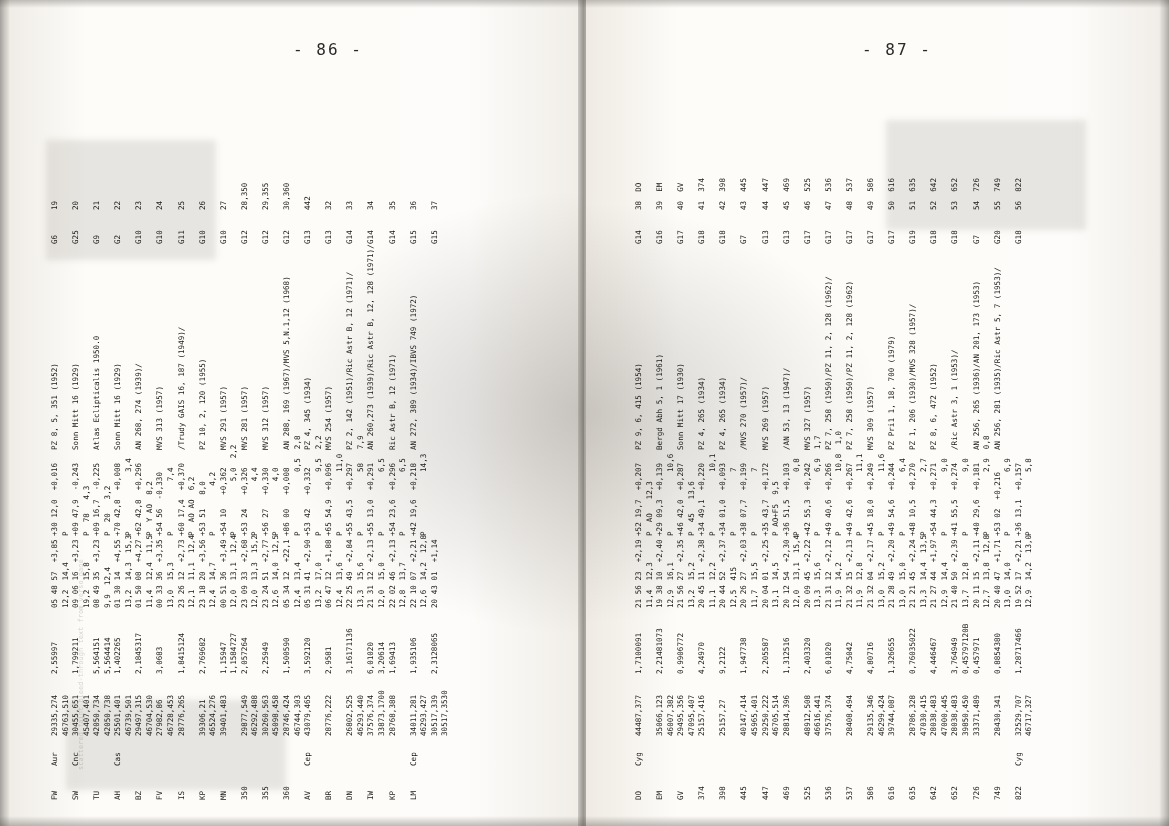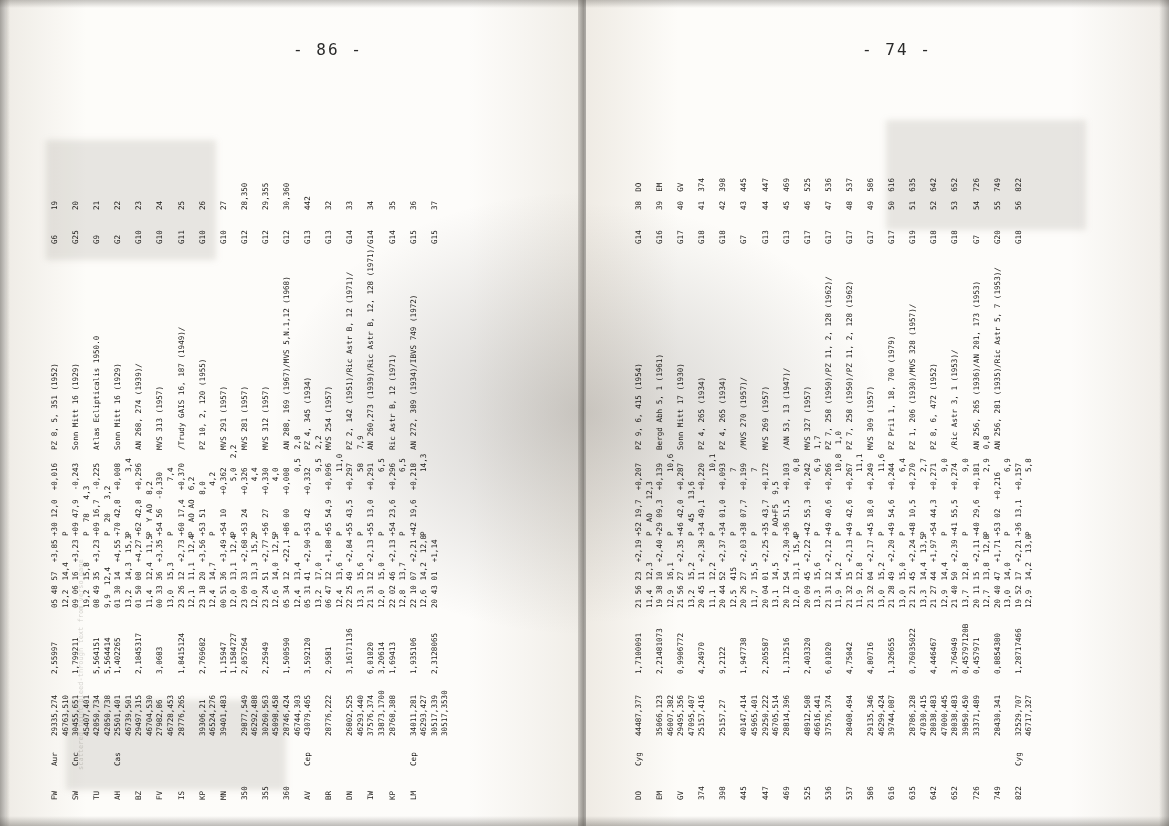--- a/index.html
+++ b/index.html
@@ -126,21 +126,21 @@
     <div class="pagenum" style="position:absolute; left:287px; top:40px;">- 86 -</div>
     <div class="ghost" style="left:70px; top:770px;">scattered faint bleed-through text from verso page</div>
     <div class="smudge" style="left:40px; top:140px; width:170px; height:120px;"></div>
     <div class="smudge" style="left:60px; top:700px; width:220px; height:90px;"></div>
     <div class="rot tablewrap" id="left-table" style="left:44px; top:800px;"><div class="row"><span class="col c-code">FW</span><span class="col c-desig">Aur</span><span class="col c-id">29335,274</span><span class="col c-epoch">2,55997</span><span class="col c-a">05 48 57  +3,85</span><span class="col c-b">+30 12,0  +0,016</span><span class="col c-ref">PZ 8, 5, 351 (1952)</span><span class="col c-num">G6</span><span class="col c-end">19</span></div><div class="row"><span class="col c-code"> </span><span class="col c-desig"> </span><span class="col c-id">46763,510</span><span class="col c-epoch"> </span><span class="col c-a">12,2  14,4</span><span class="col c-b">P</span><span class="col c-ref"> </span><span class="col c-num"> </span><span class="col c-end"> </span></div><div class="row"><span class="col c-code">SW</span><span class="col c-desig">Cnc</span><span class="col c-id">30455,651</span><span class="col c-epoch">1,799211</span><span class="col c-a">09 06 16  +3,23</span><span class="col c-b">+09 47,9  -0,243</span><span class="col c-ref">Sonn Mitt 16 (1929)</span><span class="col c-num">G25</span><span class="col c-end">20</span></div><div class="row"><span class="col c-code"> </span><span class="col c-desig"> </span><span class="col c-id">45407,401</span><span class="col c-epoch"> </span><span class="col c-a">19,2  15,8</span><span class="col c-b">P  78   4,3</span><span class="col c-ref"> </span><span class="col c-num"> </span><span class="col c-end"> </span></div><div class="row"><span class="col c-code">TU</span><span class="col c-desig"> </span><span class="col c-id">42050,734</span><span class="col c-epoch">5,564151</span><span class="col c-a">08 49 35  +3,23</span><span class="col c-b">+09 16,7  -0,225</span><span class="col c-ref">Atlas Eclipticalis 1950.0</span><span class="col c-num">G9</span><span class="col c-end">21</span></div><div class="row"><span class="col c-code"> </span><span class="col c-desig"> </span><span class="col c-id">42050,738</span><span class="col c-epoch">5,564414</span><span class="col c-a">9,9  12,4</span><span class="col c-b">P  20   3,2</span><span class="col c-ref"> </span><span class="col c-num"> </span><span class="col c-end"> </span></div><div class="row"><span class="col c-code">AH</span><span class="col c-desig">Cas</span><span class="col c-id">25501,401</span><span class="col c-epoch">1,402265</span><span class="col c-a">01 30 14  +4,55</span><span class="col c-b">+70 42,8  +0,008</span><span class="col c-ref">Sonn Mitt 16 (1929)</span><span class="col c-num">G2</span><span class="col c-end">22</span></div><div class="row"><span class="col c-code"> </span><span class="col c-desig"> </span><span class="col c-id">46739,501</span><span class="col c-epoch"> </span><span class="col c-a">13,2  14,3  15,3</span><span class="col c-b">P             3,4</span><span class="col c-ref"> </span><span class="col c-num"> </span><span class="col c-end"> </span></div><div class="row"><span class="col c-code">BZ</span><span class="col c-desig"> </span><span class="col c-id">29497,315</span><span class="col c-epoch">2,1845317</span><span class="col c-a">01 50 08  +4,27</span><span class="col c-b">+62 42,8  +0,296</span><span class="col c-ref">AN 268, 274 (1939)/</span><span class="col c-num">G10</span><span class="col c-end">23</span></div><div class="row"><span class="col c-code"> </span><span class="col c-desig"> </span><span class="col c-id">46704,530</span><span class="col c-epoch"> </span><span class="col c-a">11,4  12,4  11,5</span><span class="col c-b">P  Y AO  8,2</span><span class="col c-ref"> </span><span class="col c-num"> </span><span class="col c-end"> </span></div><div class="row"><span class="col c-code">FV</span><span class="col c-desig"> </span><span class="col c-id">27982,86</span><span class="col c-epoch">3,0683</span><span class="col c-a">00 33 36  +3,35</span><span class="col c-b">+54 56  -0,330</span><span class="col c-ref">MVS 313 (1957)</span><span class="col c-num">G10</span><span class="col c-end">24</span></div><div class="row"><span class="col c-code"> </span><span class="col c-desig"> </span><span class="col c-id">46728,453</span><span class="col c-epoch"> </span><span class="col c-a">13,0  15,3</span><span class="col c-b">P           7,4</span><span class="col c-ref"> </span><span class="col c-num"> </span><span class="col c-end"> </span></div><div class="row"><span class="col c-code">IS</span><span class="col c-desig"> </span><span class="col c-id">28776,265</span><span class="col c-epoch">1,8415124</span><span class="col c-a">23 26 12  +2,73</span><span class="col c-b">+60 17,4  +0,370</span><span class="col c-ref">/Trudy GAIS 16, 187 (1949)/</span><span class="col c-num">G11</span><span class="col c-end">25</span></div><div class="row"><span class="col c-code"> </span><span class="col c-desig"> </span><span class="col c-id"> </span><span class="col c-epoch"> </span><span class="col c-a">12,1  11,1  12,4</span><span class="col c-b">P  AO AO  6,2</span><span class="col c-ref"> </span><span class="col c-num"> </span><span class="col c-end"> </span></div><div class="row"><span class="col c-code">KP</span><span class="col c-desig"> </span><span class="col c-id">39306,21</span><span class="col c-epoch">2,769682</span><span class="col c-a">23 18 20  +3,56</span><span class="col c-b">+53 51   8,0</span><span class="col c-ref">PZ 10, 2, 120 (1955)</span><span class="col c-num">G10</span><span class="col c-end">26</span></div><div class="row"><span class="col c-code"> </span><span class="col c-desig"> </span><span class="col c-id">46524,276</span><span class="col c-epoch"> </span><span class="col c-a">12,4  14,7</span><span class="col c-b">P          4,2</span><span class="col c-ref"> </span><span class="col c-num"> </span><span class="col c-end"> </span></div><div class="row"><span class="col c-code">MN</span><span class="col c-desig"> </span><span class="col c-id">39401,483</span><span class="col c-epoch">1,15947</span><span class="col c-a">00 51 36  +3,49</span><span class="col c-b">+54 10   +0,362</span><span class="col c-ref">MVS 291 (1957)</span><span class="col c-num">G10</span><span class="col c-end">27</span></div><div class="row"><span class="col c-code"> </span><span class="col c-desig"> </span><span class="col c-id"> </span><span class="col c-epoch">1,1584727</span><span class="col c-a">12,0  13,1  12,4</span><span class="col c-b">P           5,0  2,2</span><span class="col c-ref"> </span><span class="col c-num"> </span><span class="col c-end"> </span></div><div class="row"><span class="col c-code">350</span><span class="col c-desig"> </span><span class="col c-id">29877,549</span><span class="col c-epoch">2,057264</span><span class="col c-a">23 09 33  +2,68</span><span class="col c-b">+53 24   +0,326</span><span class="col c-ref">MVS 281 (1957)</span><span class="col c-num">G12</span><span class="col c-end">28,350</span></div><div class="row"><span class="col c-code"> </span><span class="col c-desig"> </span><span class="col c-id">46292,488</span><span class="col c-epoch"> </span><span class="col c-a">12,0  13,3  15,2</span><span class="col c-b">P           4,4</span><span class="col c-ref"> </span><span class="col c-num"> </span><span class="col c-end"> </span></div><div class="row"><span class="col c-code">355</span><span class="col c-desig"> </span><span class="col c-id">30260,563</span><span class="col c-epoch">2,25949</span><span class="col c-a">23 24 51  +2,77</span><span class="col c-b">+56 27   +0,330</span><span class="col c-ref">MVS 312 (1957)</span><span class="col c-num">G12</span><span class="col c-end">29,355</span></div><div class="row"><span class="col c-code"> </span><span class="col c-desig"> </span><span class="col c-id">45098,458</span><span class="col c-epoch"> </span><span class="col c-a">12,6  14,0  12,5</span><span class="col c-b">P           4,0</span><span class="col c-ref"> </span><span class="col c-num"> </span><span class="col c-end"> </span></div><div class="row"><span class="col c-code">360</span><span class="col c-desig"> </span><span class="col c-id">28746,424</span><span class="col c-epoch">1,500590</span><span class="col c-a">05 34 12  +22,1</span><span class="col c-b">+86 00   +0,008</span><span class="col c-ref">AN 288, 169 (1967)/MVS 5,N.1,12 (1968)</span><span class="col c-num">G12</span><span class="col c-end">30,360</span></div><div class="row"><span class="col c-code"> </span><span class="col c-desig"> </span><span class="col c-id">46744,303</span><span class="col c-epoch"> </span><span class="col c-a">12,4  13,4</span><span class="col c-b">P             0,5  2,8</span><span class="col c-ref"> </span><span class="col c-num"> </span><span class="col c-end"> </span></div><div class="row"><span class="col c-code">AV</span><span class="col c-desig">Cep</span><span class="col c-id">43079,465</span><span class="col c-epoch">3,592120</span><span class="col c-a">05 31 41  +2,90</span><span class="col c-b">+53 42   +0,332</span><span class="col c-ref">PZ 4, 345 (1934)</span><span class="col c-num">G13</span><span class="col c-end">442</span></div><div class="row"><span class="col c-code"> </span><span class="col c-desig"> </span><span class="col c-id"> </span><span class="col c-epoch"> </span><span class="col c-a">13,2  17,0</span><span class="col c-b">P             9,5  2,2</span><span class="col c-ref"> </span><span class="col c-num"> </span><span class="col c-end"> </span></div><div class="row"><span class="col c-code">BR</span><span class="col c-desig"> </span><span class="col c-id">28776,222</span><span class="col c-epoch">2,9581</span><span class="col c-a">06 47 12  +1,88</span><span class="col c-b">+65 54,9  +0,096</span><span class="col c-ref">MVS 254 (1957)</span><span class="col c-num">G13</span><span class="col c-end">32</span></div><div class="row"><span class="col c-code"> </span><span class="col c-desig"> </span><span class="col c-id"> </span><span class="col c-epoch"> </span><span class="col c-a">12,4  13,6</span><span class="col c-b">P             11,0</span><span class="col c-ref"> </span><span class="col c-num"> </span><span class="col c-end"> </span></div><div class="row"><span class="col c-code">DN</span><span class="col c-desig"> </span><span class="col c-id">26802,525</span><span class="col c-epoch">3,16171136</span><span class="col c-a">22 25 49  +2,84</span><span class="col c-b">+55 43,5  +0,297</span><span class="col c-ref">PZ 2, 142 (1951)/Ric Astr B, 12 (1971)/</span><span class="col c-num">G14</span><span class="col c-end">33</span></div><div class="row"><span class="col c-code"> </span><span class="col c-desig"> </span><span class="col c-id">46293,440</span><span class="col c-epoch"> </span><span class="col c-a">13,3  15,6</span><span class="col c-b">P             58   7,9</span><span class="col c-ref"> </span><span class="col c-num"> </span><span class="col c-end"> </span></div><div class="row"><span class="col c-code">IW</span><span class="col c-desig"> </span><span class="col c-id">37576,374</span><span class="col c-epoch">6,01020</span><span class="col c-a">21 31 12  +2,13</span><span class="col c-b">+55 13,0  +0,291</span><span class="col c-ref">AN 260,273 (1939)/Ric Astr B, 12, 128 (1971)/</span><span class="col c-num">G14</span><span class="col c-end">34</span></div><div class="row"><span class="col c-code"> </span><span class="col c-desig"> </span><span class="col c-id">33873,1700</span><span class="col c-epoch">3,20614</span><span class="col c-a">12,0  15,0</span><span class="col c-b">P             6,5</span><span class="col c-ref"> </span><span class="col c-num"> </span><span class="col c-end"> </span></div><div class="row"><span class="col c-code">KP</span><span class="col c-desig"> </span><span class="col c-id">28768,388</span><span class="col c-epoch">1,69413</span><span class="col c-a">22 02 46  +2,13</span><span class="col c-b">+54 23,6  +0,296</span><span class="col c-ref">Ric Astr B, 12 (1971)</span><span class="col c-num">G14</span><span class="col c-end">35</span></div><div class="row"><span class="col c-code"> </span><span class="col c-desig"> </span><span class="col c-id"> </span><span class="col c-epoch"> </span><span class="col c-a">12,8  13,7</span><span class="col c-b">P             6,5</span><span class="col c-ref"> </span><span class="col c-num"> </span><span class="col c-end"> </span></div><div class="row"><span class="col c-code">LM</span><span class="col c-desig">Cep</span><span class="col c-id">34011,281</span><span class="col c-epoch">1,935106</span><span class="col c-a">22 10 07  +2,21</span><span class="col c-b">+42 19,6  +0,218</span><span class="col c-ref">AN 272, 389 (1934)/IBVS 749 (1972)</span><span class="col c-num">G15</span><span class="col c-end">36</span></div><div class="row"><span class="col c-code"> </span><span class="col c-desig"> </span><span class="col c-id">46293,427</span><span class="col c-epoch"> </span><span class="col c-a">12,6  14,2  12,8</span><span class="col c-b">P             14,3</span><span class="col c-ref"> </span><span class="col c-num"> </span><span class="col c-end"> </span></div><div class="row"><span class="col c-code"> </span><span class="col c-desig"> </span><span class="col c-id">30517,339</span><span class="col c-epoch">2,3128065</span><span class="col c-a">20 43 01  +1,14</span><span class="col c-b"> </span><span class="col c-ref"> </span><span class="col c-num">G15</span><span class="col c-end">37</span></div><div class="row"><span class="col c-code"> </span><span class="col c-desig"> </span><span class="col c-id">30517,3530</span><span class="col c-epoch"> </span><span class="col c-a"> </span><span class="col c-b"> </span><span class="col c-ref"> </span><span class="col c-num"> </span><span class="col c-end"> </span></div></div>
   </div>
 
   <div class="gutter"></div>
 
   <div class="page right">
-    <div class="pagenum" style="position:absolute; left:276px; top:40px;">- 74 -</div>
+    <div class="pagenum" style="position:absolute; left:276px; top:40px;">- 87 -</div>
     <div class="smudge" style="left:300px; top:120px; width:200px; height:110px;"></div>
     <div class="rot tablewrap" id="right-table" style="left:48px; top:800px;"><div class="row"><span class="col c-code">DO</span><span class="col c-desig">Cyg</span><span class="col c-id">44487,377</span><span class="col c-epoch">1,7100091</span><span class="col c-a">21 56 23  +2,19</span><span class="col c-b">+52 19,7  +0,207</span><span class="col c-ref">PZ 9, 6, 415 (1954)</span><span class="col c-num">G14</span><span class="col c-end">38  DO</span></div><div class="row"><span class="col c-code"> </span><span class="col c-desig"> </span><span class="col c-id"> </span><span class="col c-epoch"> </span><span class="col c-a">11,4  12,3</span><span class="col c-b">P  AO   12,3</span><span class="col c-ref"> </span><span class="col c-num"> </span><span class="col c-end"> </span></div><div class="row"><span class="col c-code">EM</span><span class="col c-desig"> </span><span class="col c-id">35066,123</span><span class="col c-epoch">2,21481073</span><span class="col c-a">19 38 10  +2,40</span><span class="col c-b">+29 09,3  +0,139</span><span class="col c-ref">Bergd Abh 5, 1 (1961)</span><span class="col c-num">G16</span><span class="col c-end">39  EM</span></div><div class="row"><span class="col c-code"> </span><span class="col c-desig"> </span><span class="col c-id">46007,382</span><span class="col c-epoch"> </span><span class="col c-a">12,9  16,1</span><span class="col c-b">P             10,6</span><span class="col c-ref"> </span><span class="col c-num"> </span><span class="col c-end"> </span></div><div class="row"><span class="col c-code">GV</span><span class="col c-desig"> </span><span class="col c-id">29495,356</span><span class="col c-epoch">0,9906772</span><span class="col c-a">21 56 27  +2,35</span><span class="col c-b">+46 42,0  +0,287</span><span class="col c-ref">Sonn Mitt 17 (1930)</span><span class="col c-num">G17</span><span class="col c-end">40  GV</span></div><div class="row"><span class="col c-code"> </span><span class="col c-desig"> </span><span class="col c-id">47095,407</span><span class="col c-epoch"> </span><span class="col c-a">13,2  15,2</span><span class="col c-b">P  45   13,6</span><span class="col c-ref"> </span><span class="col c-num"> </span><span class="col c-end"> </span></div><div class="row"><span class="col c-code">374</span><span class="col c-desig"> </span><span class="col c-id">25157,416</span><span class="col c-epoch">4,24970</span><span class="col c-a">20 45 11  +2,38</span><span class="col c-b">+34 49,1  +0,220</span><span class="col c-ref">PZ 4, 265 (1934)</span><span class="col c-num">G18</span><span class="col c-end">41  374</span></div><div class="row"><span class="col c-code"> </span><span class="col c-desig"> </span><span class="col c-id"> </span><span class="col c-epoch"> </span><span class="col c-a">11,1  12,2</span><span class="col c-b">P             10,1</span><span class="col c-ref"> </span><span class="col c-num"> </span><span class="col c-end"> </span></div><div class="row"><span class="col c-code">398</span><span class="col c-desig"> </span><span class="col c-id">25157,27</span><span class="col c-epoch">9,2122</span><span class="col c-a">20 44 52  +2,37</span><span class="col c-b">+34 01,0  +0,093</span><span class="col c-ref">PZ 4, 265 (1934)</span><span class="col c-num">G18</span><span class="col c-end">42  398</span></div><div class="row"><span class="col c-code"> </span><span class="col c-desig"> </span><span class="col c-id"> </span><span class="col c-epoch"> </span><span class="col c-a">12,5  415</span><span class="col c-b">P             7</span><span class="col c-ref"> </span><span class="col c-num"> </span><span class="col c-end"> </span></div><div class="row"><span class="col c-code">445</span><span class="col c-desig"> </span><span class="col c-id">40147,414</span><span class="col c-epoch">1,947738</span><span class="col c-a">20 26 27  +2,03</span><span class="col c-b">+38 07,7  +0,199</span><span class="col c-ref">/MVS 270 (1957)/</span><span class="col c-num">G7</span><span class="col c-end">43  445</span></div><div class="row"><span class="col c-code"> </span><span class="col c-desig"> </span><span class="col c-id">45965,401</span><span class="col c-epoch"> </span><span class="col c-a">11,7  15,5</span><span class="col c-b">P             7</span><span class="col c-ref"> </span><span class="col c-num"> </span><span class="col c-end"> </span></div><div class="row"><span class="col c-code">447</span><span class="col c-desig"> </span><span class="col c-id">29250,222</span><span class="col c-epoch">2,205587</span><span class="col c-a">20 04 01  +2,25</span><span class="col c-b">+35 43,7  +0,172</span><span class="col c-ref">MVS 269 (1957)</span><span class="col c-num">G13</span><span class="col c-end">44  447</span></div><div class="row"><span class="col c-code"> </span><span class="col c-desig"> </span><span class="col c-id">46705,514</span><span class="col c-epoch"> </span><span class="col c-a">13,1  14,5</span><span class="col c-b">P AO+F5  9,5</span><span class="col c-ref"> </span><span class="col c-num"> </span><span class="col c-end"> </span></div><div class="row"><span class="col c-code">469</span><span class="col c-desig"> </span><span class="col c-id">28814,396</span><span class="col c-epoch">1,312516</span><span class="col c-a">20 12 54  +2,30</span><span class="col c-b">+36 51,5  +0,103</span><span class="col c-ref">/AN 53, 13 (1947)/</span><span class="col c-num">G13</span><span class="col c-end">45  469</span></div><div class="row"><span class="col c-code"> </span><span class="col c-desig"> </span><span class="col c-id"> </span><span class="col c-epoch"> </span><span class="col c-a">12,0  13,1  15,4</span><span class="col c-b">P             0,8</span><span class="col c-ref"> </span><span class="col c-num"> </span><span class="col c-end"> </span></div><div class="row"><span class="col c-code">525</span><span class="col c-desig"> </span><span class="col c-id">48912,508</span><span class="col c-epoch">2,403320</span><span class="col c-a">20 09 45  +2,22</span><span class="col c-b">+42 55,3  +0,242</span><span class="col c-ref">MVS 327 (1957)</span><span class="col c-num">G17</span><span class="col c-end">46  525</span></div><div class="row"><span class="col c-code"> </span><span class="col c-desig"> </span><span class="col c-id">46616,441</span><span class="col c-epoch"> </span><span class="col c-a">13,3  15,6</span><span class="col c-b">P             6,9  1,7</span><span class="col c-ref"> </span><span class="col c-num"> </span><span class="col c-end"> </span></div><div class="row"><span class="col c-code">536</span><span class="col c-desig"> </span><span class="col c-id">37576,374</span><span class="col c-epoch">6,01020</span><span class="col c-a">21 31 12  +2,12</span><span class="col c-b">+49 40,6  +0,266</span><span class="col c-ref">PZ 7, 258 (1950)/PZ 11, 2, 128 (1962)/</span><span class="col c-num">G17</span><span class="col c-end">47  536</span></div><div class="row"><span class="col c-code"> </span><span class="col c-desig"> </span><span class="col c-id"> </span><span class="col c-epoch"> </span><span class="col c-a">11,9  14,2</span><span class="col c-b">P             10,8  1,0</span><span class="col c-ref"> </span><span class="col c-num"> </span><span class="col c-end"> </span></div><div class="row"><span class="col c-code">537</span><span class="col c-desig"> </span><span class="col c-id">28408,494</span><span class="col c-epoch">4,75042</span><span class="col c-a">21 32 15  +2,13</span><span class="col c-b">+49 42,6  +0,267</span><span class="col c-ref">PZ 7, 258 (1950)/PZ 11, 2, 128 (1962)</span><span class="col c-num">G17</span><span class="col c-end">48  537</span></div><div class="row"><span class="col c-code"> </span><span class="col c-desig"> </span><span class="col c-id"> </span><span class="col c-epoch"> </span><span class="col c-a">11,9  12,8</span><span class="col c-b">P             11,1</span><span class="col c-ref"> </span><span class="col c-num"> </span><span class="col c-end"> </span></div><div class="row"><span class="col c-code">586</span><span class="col c-desig"> </span><span class="col c-id">29135,346</span><span class="col c-epoch">4,80716</span><span class="col c-a">21 32 04  +2,17</span><span class="col c-b">+45 18,0  +0,249</span><span class="col c-ref">MVS 309 (1957)</span><span class="col c-num">G17</span><span class="col c-end">49  586</span></div><div class="row"><span class="col c-code"> </span><span class="col c-desig"> </span><span class="col c-id">46299,424</span><span class="col c-epoch"> </span><span class="col c-a">13,0  15,2</span><span class="col c-b">P             11,6</span><span class="col c-ref"> </span><span class="col c-num"> </span><span class="col c-end"> </span></div><div class="row"><span class="col c-code">616</span><span class="col c-desig"> </span><span class="col c-id">39744,087</span><span class="col c-epoch">1,326655</span><span class="col c-a">21 28 49  +2,20</span><span class="col c-b">+49 54,6  +0,244</span><span class="col c-ref">PZ Pri1 1, 18, 700 (1979)</span><span class="col c-num">G17</span><span class="col c-end">50  616</span></div><div class="row"><span class="col c-code"> </span><span class="col c-desig"> </span><span class="col c-id"> </span><span class="col c-epoch"> </span><span class="col c-a">13,0  15,0</span><span class="col c-b">P             6,4</span><span class="col c-ref"> </span><span class="col c-num"> </span><span class="col c-end"> </span></div><div class="row"><span class="col c-code">635</span><span class="col c-desig"> </span><span class="col c-id">28786,328</span><span class="col c-epoch">0,76035022</span><span class="col c-a">21 21 45  +2,24</span><span class="col c-b">+48 10,5  +0,270</span><span class="col c-ref">PZ 1, 206 (1930)/MVS 328 (1957)/</span><span class="col c-num">G19</span><span class="col c-end">51  635</span></div><div class="row"><span class="col c-code"> </span><span class="col c-desig"> </span><span class="col c-id">47030,415</span><span class="col c-epoch"> </span><span class="col c-a">13,3  14,4  13,5</span><span class="col c-b">P             2,7</span><span class="col c-ref"> </span><span class="col c-num"> </span><span class="col c-end"> </span></div><div class="row"><span class="col c-code">642</span><span class="col c-desig"> </span><span class="col c-id">28038,483</span><span class="col c-epoch">4,446467</span><span class="col c-a">21 27 44  +1,97</span><span class="col c-b">+54 44,3  +0,271</span><span class="col c-ref">PZ 8, 6, 472 (1952)</span><span class="col c-num">G18</span><span class="col c-end">52  642</span></div><div class="row"><span class="col c-code"> </span><span class="col c-desig"> </span><span class="col c-id">47000,445</span><span class="col c-epoch"> </span><span class="col c-a">12,9  14,4</span><span class="col c-b">P             9,0</span><span class="col c-ref"> </span><span class="col c-num"> </span><span class="col c-end"> </span></div><div class="row"><span class="col c-code">652</span><span class="col c-desig"> </span><span class="col c-id">28038,483</span><span class="col c-epoch">3,764949</span><span class="col c-a">21 40 50  +2,39</span><span class="col c-b">+41 55,5  +0,274</span><span class="col c-ref">/Ric Astr 3, 1 (1953)/</span><span class="col c-num">G18</span><span class="col c-end">53  652</span></div><div class="row"><span class="col c-code"> </span><span class="col c-desig"> </span><span class="col c-id">39850,450</span><span class="col c-epoch">0,45797120B</span><span class="col c-a">13,7  12,8</span><span class="col c-b">P             9,0</span><span class="col c-ref"> </span><span class="col c-num"> </span><span class="col c-end"> </span></div><div class="row"><span class="col c-code">726</span><span class="col c-desig"> </span><span class="col c-id">33371,489</span><span class="col c-epoch">0,457971</span><span class="col c-a">20 11 15  +2,11</span><span class="col c-b">+40 29,6  +0,181</span><span class="col c-ref">AN 256, 265 (1936)/AN 201, 173 (1953)</span><span class="col c-num">G7</span><span class="col c-end">54  726</span></div><div class="row"><span class="col c-code"> </span><span class="col c-desig"> </span><span class="col c-id"> </span><span class="col c-epoch"> </span><span class="col c-a">12,7  13,8  12,8</span><span class="col c-b">P             2,9  0,8</span><span class="col c-ref"> </span><span class="col c-num"> </span><span class="col c-end"> </span></div><div class="row"><span class="col c-code">749</span><span class="col c-desig"> </span><span class="col c-id">28430,341</span><span class="col c-epoch">0,8854380</span><span class="col c-a">20 40 47  +1,71</span><span class="col c-b">+53 02  +0,216</span><span class="col c-ref">AN 256, 281 (1935)/Ric Astr 5, 7 (1953)/</span><span class="col c-num">G20</span><span class="col c-end">55  749</span></div><div class="row"><span class="col c-code"> </span><span class="col c-desig"> </span><span class="col c-id"> </span><span class="col c-epoch"> </span><span class="col c-a">13,0  14,0</span><span class="col c-b">P             6,9</span><span class="col c-ref"> </span><span class="col c-num"> </span><span class="col c-end"> </span></div><div class="row"><span class="col c-code">822</span><span class="col c-desig">Cyg</span><span class="col c-id">32529,707</span><span class="col c-epoch">1,28717466</span><span class="col c-a">19 52 17  +2,21</span><span class="col c-b">+36 13,1  +0,157</span><span class="col c-ref"> </span><span class="col c-num">G18</span><span class="col c-end">56  822</span></div><div class="row"><span class="col c-code"> </span><span class="col c-desig"> </span><span class="col c-id">46717,327</span><span class="col c-epoch"> </span><span class="col c-a">12,9  14,2  13,0</span><span class="col c-b">P             5,8</span><span class="col c-ref"> </span><span class="col c-num"> </span><span class="col c-end"> </span></div></div>
   </div>
 
   <div class="edge-shadow-l"></div>
   <div class="edge-shadow-r"></div>
   <div class="edge-shadow-t"></div>
   <div class="edge-shadow-b"></div>
 </div>
 

